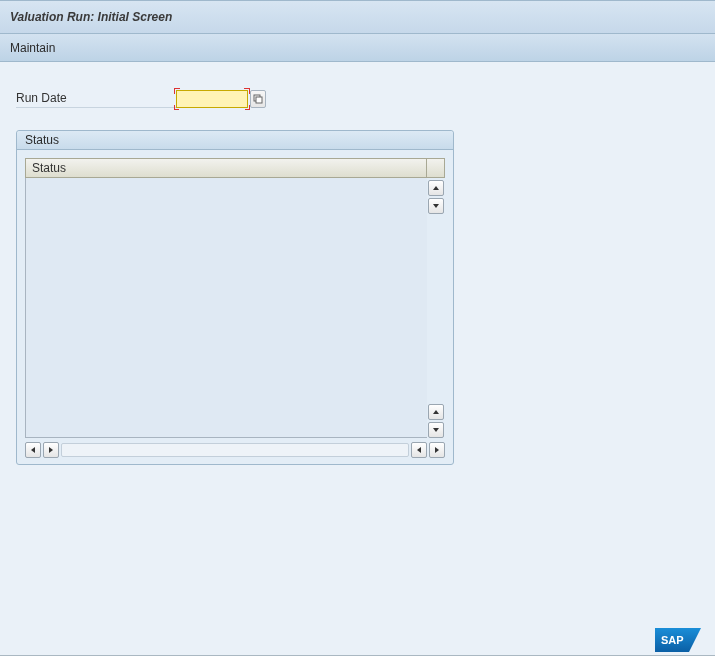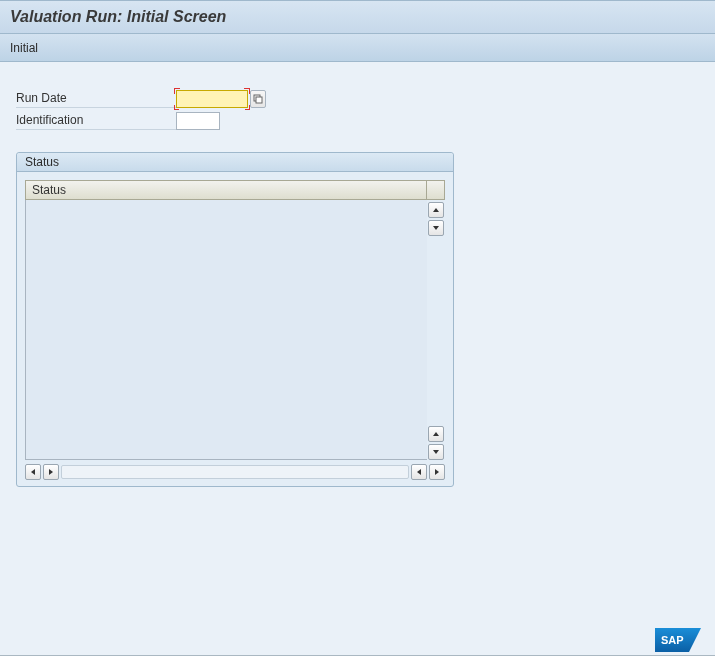--- a/index.html
+++ b/index.html
@@ -9,21 +9,21 @@
     
     .title-bar {
       height: 34px;
       background: linear-gradient(#d7e5f2, #c6d8ea);
       border-top: 1px solid #9fb8cc;
       border-bottom: 1px solid #9fb8cc;
       display: flex;
       align-items: center;
       padding: 0 10px;
     }
-    .title-text { font-size: 16px; font-weight: bold; font-style: italic; color: #3a3a3a; }
+    .title-text { font-size: 12px; font-weight: bold; font-style: italic; color: #3a3a3a; }
 
     
     .app-toolbar {
       height: 28px;
       background: linear-gradient(#d3e2f0, #bdd3e6);
       border-bottom: 1px solid #9fb8cc;
       display: flex;
       align-items: center;
       padding: 0 10px;
     }
@@ -171,45 +171,41 @@
 </head>
 <body>
 
 <div class="window">
 
   <div class="title-bar">
     <span class="title-text">Valuation Run: Initial Screen</span>
   </div>
 
   <div class="app-toolbar">
-    <span class="maintain-btn">Initial</span>
+    <span class="maintain-btn">Maintain</span>
   </div>
 
   <div class="content">
 
     <div class="form-row">
       <span class="form-label-u">Run Date</span>
       <span class="input-shell">
         <span class="req-wrap">
           <input class="req-input" type="text" value="" style="">
           <span class="c1"></span><span class="c2"></span>
         </span>
         <span class="value-help">
           <svg width="10" height="10" viewBox="0 0 10 10">
             <rect x="1" y="1" width="6" height="6" fill="none" stroke="#666"></rect>
             <rect x="3" y="3" width="6" height="6" fill="#fff" stroke="#666"></rect>
           </svg>
         </span>
       </span>
     </div>
 
-    <div class="form-row">
-      <span class="form-label-u">Identification</span>
-      <input class="plain-input" type="text" value="" style="">
-    </div>
 
     <div class="groupbox">
       <div class="group-header">Status</div>
       <div class="group-body">
         <div class="table-wrap">
           <div class="table-header">
             <div class="col-status">Status</div>
             <div class="col-corner"></div>
           </div>
           <div class="table-body">

